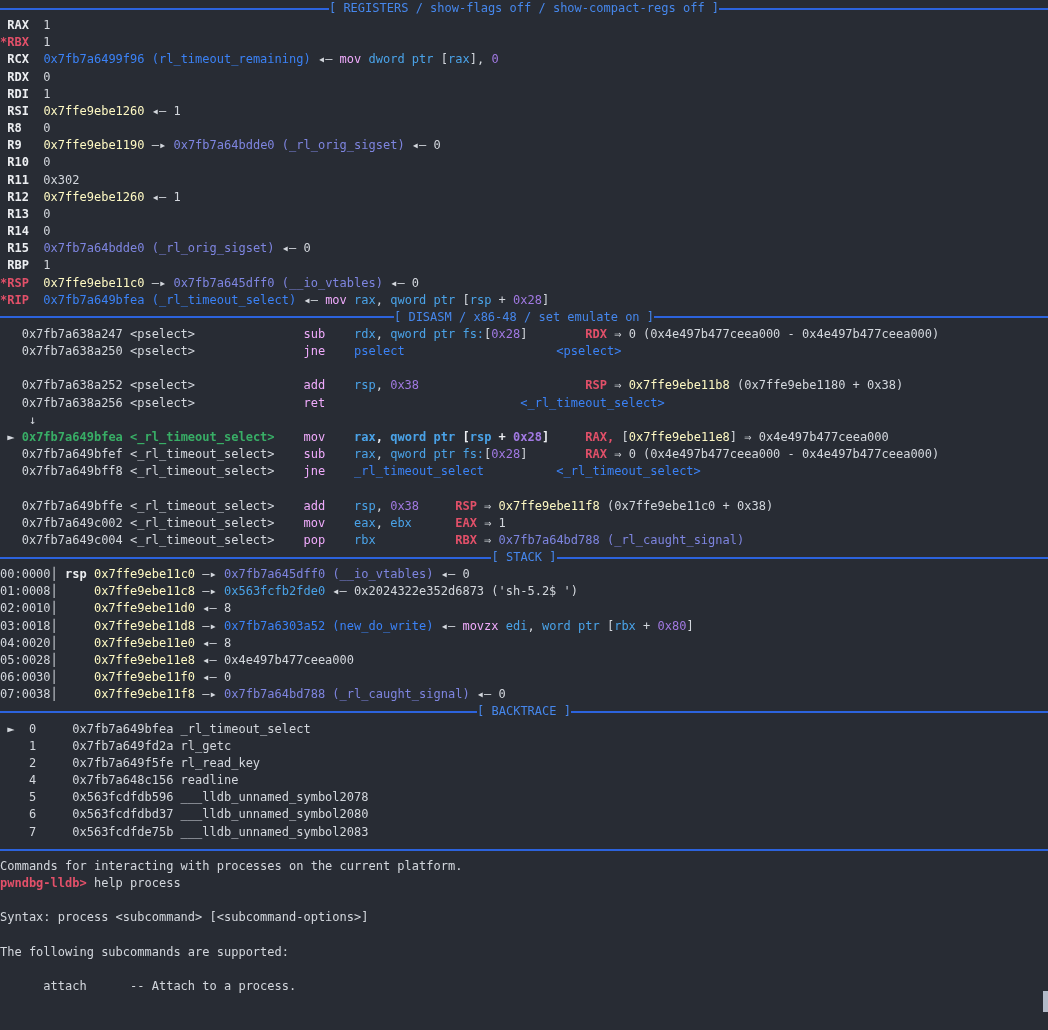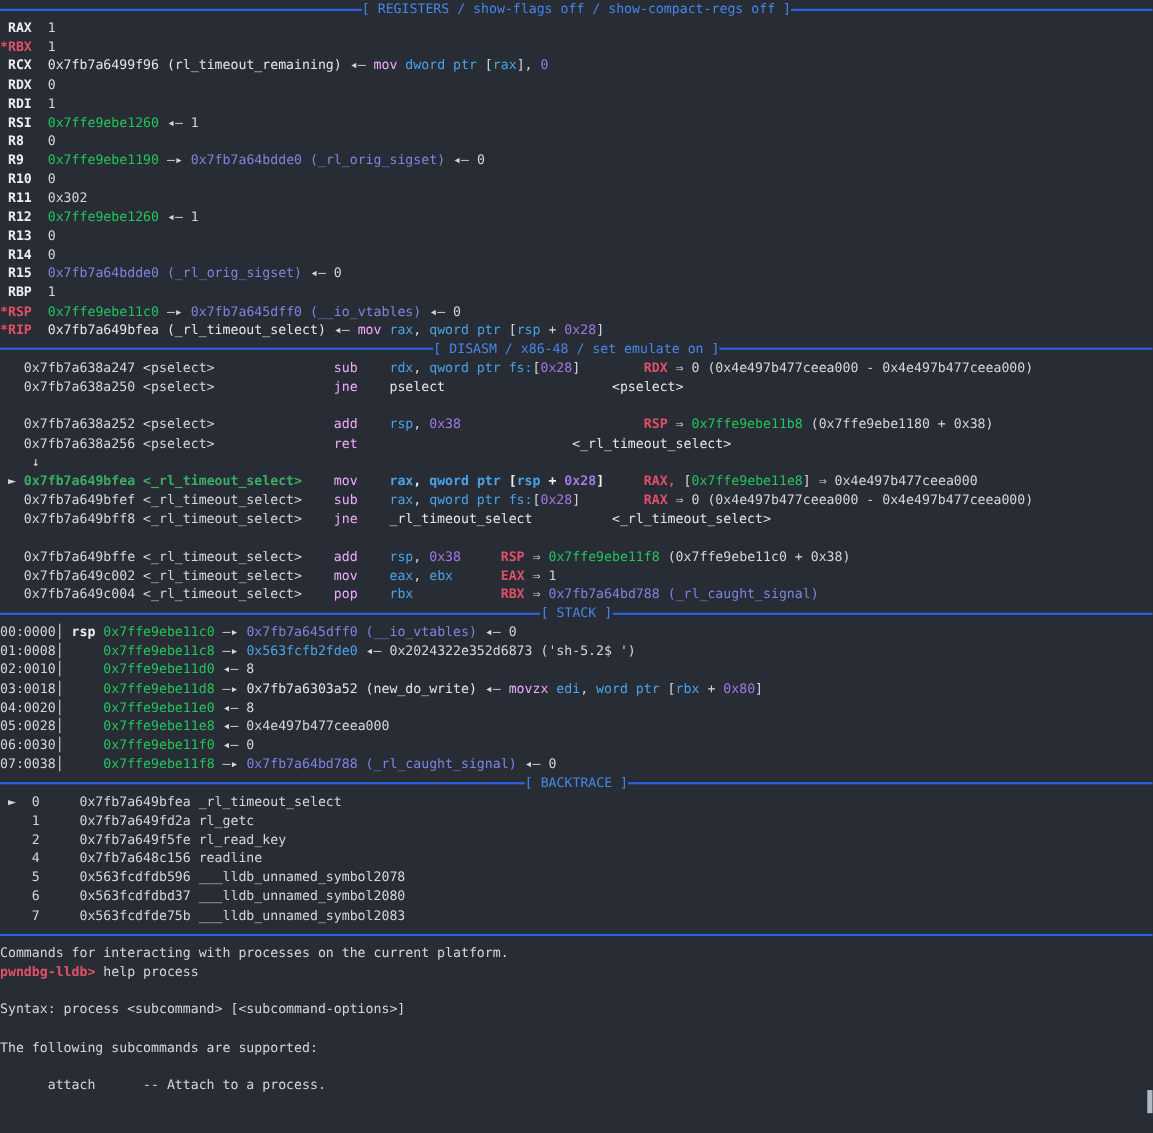--- a/index.html
+++ b/index.html
@@ -10,23 +10,23 @@
     color:#d3d7dd;
     font-family:"DejaVu Sans Mono", monospace;
     font-size:12px;
     overflow:hidden;
     font-variant-ligatures:none;
   }
   .row{height:17.1667px;line-height:17.1667px;white-space:pre;}
   .row span{display:inline;}
   
   .wb{color:#eceef1;font-weight:bold;}
-  .r {color:#e5e5e5;}
+  .r {color:#3b82f6;}
   .rb{color:#e25069;font-weight:bold;}
-  .o {color:#22c55e;}
+  .o {color:#fef9c3;}
   .b {color:#4aa3e8;}
   .bb{color:#4aa3e8;font-weight:bold;}
   .v {color:#7e85e0;}
   .p {color:#a179e2;}
   .pb{color:#a179e2;font-weight:bold;}
   .m {color:#f0abfc;font-weight:normal;}
   .g {color:#38ae66;font-weight:bold;}
   .h {color:#4687ec;}
   
   .sep{display:flex;align-items:center;}

